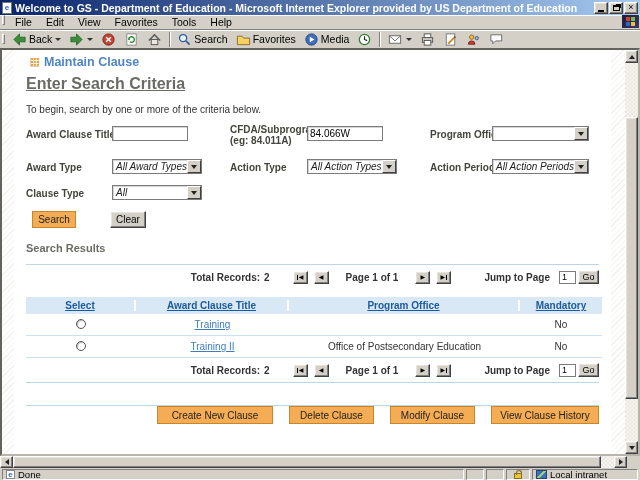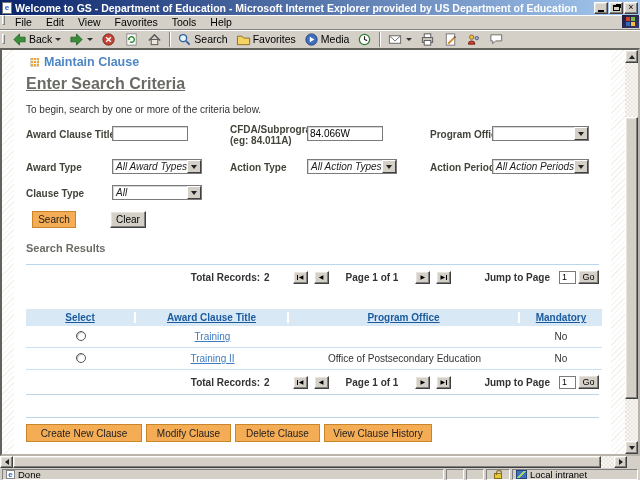--- a/index.html
+++ b/index.html
@@ -89,33 +89,33 @@
     font-weight:bold;color:#333;}
   .totlbl{margin-right:4px;} .totval{margin-right:20px;}
   .pgbtn{width:15px;height:13px;display:flex;align-items:center;justify-content:center;gap:1px;margin:0 3px;}
   .pgbtn .tri{font-family:"DejaVu Sans",sans-serif;font-size:6px;line-height:6px;font-weight:normal;}
   .pgbtn .bar{width:1px;height:5px;background:#000;}
   .pagetxt{margin:0 14px;}
   .jumplbl{margin-left:30px;}
   .jump{width:17px;height:13px;border:1px solid #7b7b7b;font-size:9px;padding:0 2px;margin-left:9px;}
   .gobtn{width:21px;height:14px;margin-left:2px;font-size:9px;display:flex;align-items:center;justify-content:center;}
 
-  .tbl{margin-top:20px;width:576px;}
+  .tbl{margin-top:8px;width:576px;}
   .thead{display:flex;height:17px;background:var(--thbg);align-items:center;}
   .th{font-size:10px;font-weight:bold;color:var(--thtext);text-decoration:underline;text-align:center;}
   .th,.td{flex:0 0 auto;}
   .c0{width:110px;} .c1{width:153px;} .c2{width:231px;} .c3{width:82px;}
   .thead .c0,.thead .c1,.thead .c2{border-right:2px solid #fff;}
   .trow{display:flex;height:22px;align-items:center;border-bottom:1px solid #cbe0f2;}
   .td{font-size:10px;text-align:center;color:#333;}
   .link{color:var(--link);text-decoration:underline;}
   .radio{width:10px;height:10px;border:1px solid #555;border-radius:50%;background:#fff;display:inline-block;
     box-shadow:inset 1px 1px 1px #bbb;}
 
-  .actions{display:flex;gap:4px;margin-top:6px;}
+  .actions{display:flex;gap:16px;justify-content:flex-end;}
   .act0{width:116px;height:18px;} .act1{width:85px;height:18px;} .act2{width:85px;height:18px;} .act3{width:108px;height:18px;}
   .prehr{margin-top:22px;}
 
   
   .dither{background:#e9e7e0;background-image:
     linear-gradient(45deg,#f7f6f1 25%,transparent 25%,transparent 75%,#f7f6f1 75%),
     linear-gradient(45deg,#f7f6f1 25%,transparent 25%,transparent 75%,#f7f6f1 75%);
     background-size:4px 4px;background-position:0 0,2px 2px;}
   .vscroll{position:absolute;top:0;bottom:0;right:0;width:13px;}
   .sbtn{position:absolute;width:13px;height:13px;display:flex;align-items:center;justify-content:center;}
@@ -132,21 +132,21 @@
   .hthumb{width:588px;height:12px;flex:0 0 auto;}
   .htrack{flex:1;}
   .corner{width:13px;flex:0 0 auto;background:var(--chrome);}
 
   
   .statusbar{position:absolute;left:0;top:468px;width:640px;height:12px;background:var(--chrome);
     display:flex;gap:2px;padding:1px 2px 0 2px;font-size:9.5px;align-items:stretch;}
   .pane{display:flex;align-items:center;gap:3px;padding:0 3px;overflow:hidden;white-space:nowrap;}
   .pmain{flex:1;}
   .p-sm{width:18px;flex:0 0 auto;} .p-lock{width:24px;flex:0 0 auto;justify-content:center;}
-  .p-zone{width:126px;flex:0 0 auto;}
+  .p-zone{width:106px;flex:0 0 auto;}
   .mini-e{width:9px;height:9px;background:#fff;border:1px solid #888;color:#2b66c4;font-weight:bold;
     font-size:8px;line-height:8px;text-align:center;flex:0 0 auto;}
   .lock{position:relative;width:8px;height:6px;background:#e8c832;border:1px solid #8a6d1f;margin-top:3px;}
   .lock:before{content:"";position:absolute;left:1px;top:-4px;width:4px;height:4px;border:1px solid #8a6d1f;
     border-bottom:none;border-radius:3px 3px 0 0;}
   .zoneico{width:11px;height:9px;background:#3e6fc0;border:1px solid #24457c;flex:0 0 auto;
     background-image:linear-gradient(135deg,transparent 40%,#9fd468 40%,#9fd468 60%,transparent 60%);}
 </style>
 </head>
 <body>
@@ -445,22 +445,22 @@
             </button>
           <span class="jumplbl">Jump to Page</span>
           <input class="jump" value="1" style="">
           <button class="gobtn r3">Go</button>
         </div>
         <hr class="hrblue" style="margin-top:0">
 
         <hr class="hrblue prehr">
         <div class="actions">
           <button class="obtn act0">Create New Clause</button>
+          <button class="obtn act2">Delete Clause</button>
           <button class="obtn act1">Modify Clause</button>
-          <button class="obtn act2">Delete Clause</button>
           <button class="obtn act3">View Clause History</button>
         </div>
 
       </div>
 
       <div class="vscroll">
         <div class="sbtn up r3">
             <i class="tri-u"></i>
           </div>
         <div class="vtrack dither">

